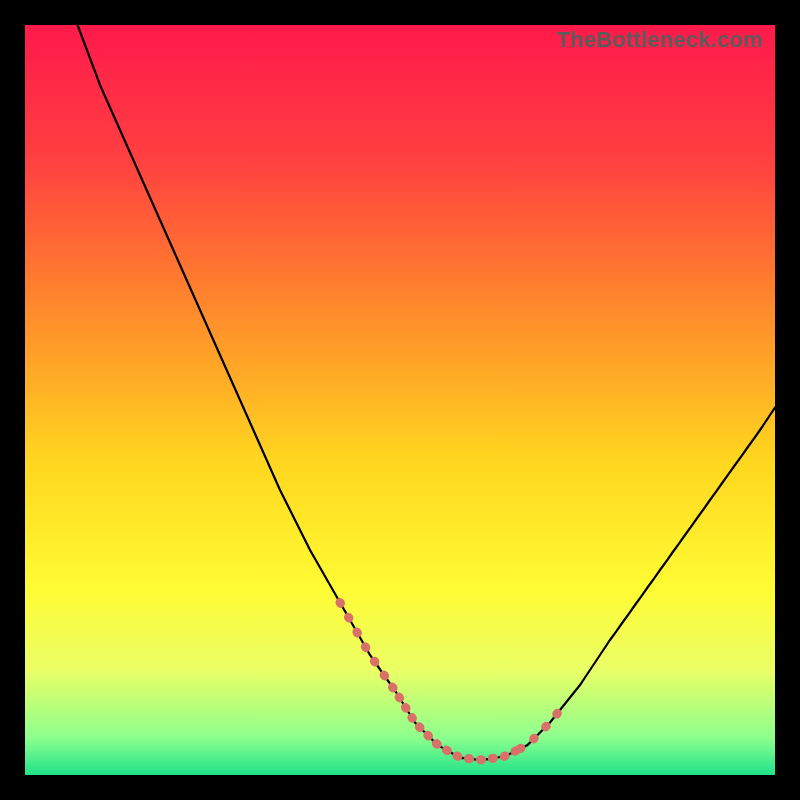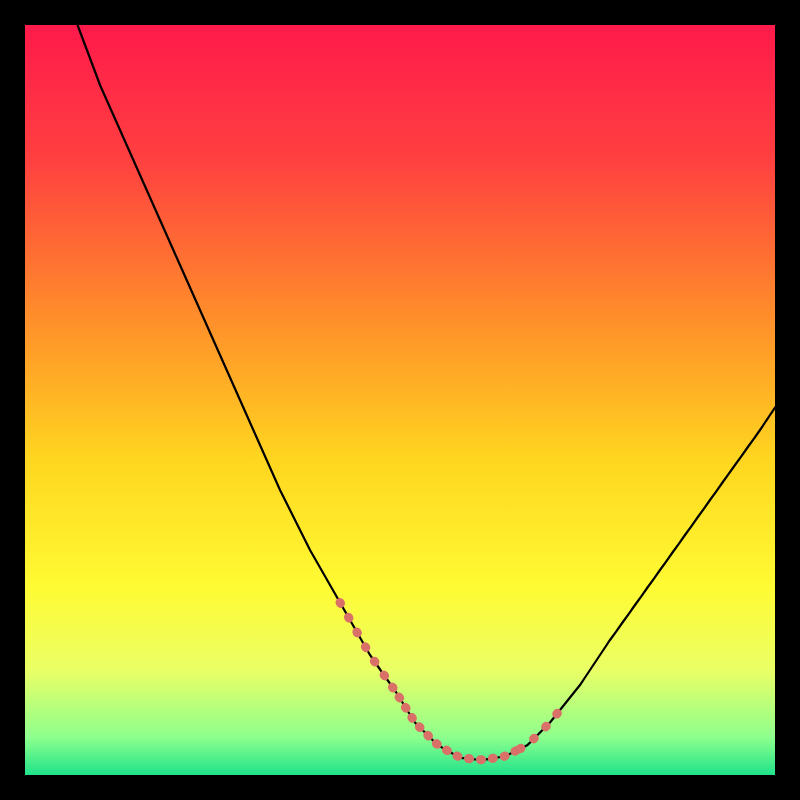--- a/index.html
+++ b/index.html
@@ -40,20 +40,21 @@
     width: 750px;
     height: 750px;
     overflow: visible;
   }
 </style>
 </head>
 <body>
 
 <div class="stage">
   <div class="plot" id="plot" style="background: linear-gradient(rgb(255, 26, 75) 0%, rgb(255, 64, 64) 18%, rgb(255, 138, 43) 38%, rgb(255, 214, 31) 58%, rgb(255, 251, 51) 75%, rgb(234, 255, 102) 86%, rgb(141, 255, 141) 95%, rgb(32, 226, 138) 100%);">
+    <div class="watermark">TheBottleneck.com</div>
     <svg class="curve" id="curve-svg" viewBox="0 0 750 750" preserveAspectRatio="none">
         <path d="M52.5 0.0 L56.3 10.0 L60.0 20.0 L63.8 30.0 L67.5 40.0 L71.3 50.0 L75.0 60.0 L80.0 71.3 L85.0 82.5 L90.0 93.8 L95.0 105.0 L100.0 116.3 L105.0 127.5 L110.0 138.8 L115.0 150.0 L120.0 161.3 L125.0 172.5 L130.0 183.8 L135.0 195.0 L140.0 206.3 L145.0 217.5 L150.0 228.8 L155.0 240.0 L160.0 251.3 L165.0 262.5 L170.0 273.8 L175.0 285.0 L180.0 296.3 L185.0 307.5 L190.0 318.8 L195.0 330.0 L200.0 341.2 L205.0 352.5 L210.0 363.8 L215.0 375.0 L220.0 386.3 L225.0 397.5 L230.0 408.8 L235.0 420.0 L240.0 431.3 L245.0 442.5 L250.0 453.8 L255.0 465.0 L260.0 475.0 L265.0 485.0 L270.0 495.0 L275.0 505.0 L280.0 515.0 L285.0 525.0 L290.0 533.8 L295.0 542.5 L300.0 551.3 L305.0 560.0 L310.0 568.8 L315.0 577.5 L320.0 586.3 L325.0 595.0 L330.0 603.8 L335.0 612.5 L340.0 621.3 L345.0 630.0 L349.4 636.3 L353.7 642.5 L358.1 648.8 L362.5 655.0 L366.9 661.3 L371.3 667.5 L374.4 672.5 L377.5 677.5 L380.6 682.5 L383.7 687.5 L386.9 692.5 L390.0 697.5 L393.8 701.3 L397.5 705.0 L401.3 708.8 L405.0 712.5 L408.8 716.3 L412.5 720.0 L416.3 722.1 L420.0 724.3 L423.7 726.4 L427.5 728.5 L431.2 730.6 L435.0 732.8 L438.8 733.1 L442.5 733.5 L446.3 733.9 L450.0 734.3 L453.8 734.6 L457.5 735.0 L461.3 734.4 L465.0 733.8 L468.8 733.1 L472.5 732.5 L476.3 731.9 L480.0 731.3 L483.8 729.4 L487.5 727.5 L491.3 725.6 L495.0 723.8 L498.8 721.9 L502.5 720.0 L506.3 716.3 L510.0 712.5 L513.8 708.8 L517.5 705.0 L521.3 701.3 L525.0 697.5 L530.0 691.3 L535.0 685.0 L540.0 678.8 L545.0 672.5 L550.0 666.3 L555.0 660.0 L560.0 652.5 L565.0 645.0 L570.0 637.5 L575.0 630.0 L580.0 622.5 L585.0 615.0 L591.3 606.3 L597.5 597.5 L603.8 588.8 L610.0 580.0 L616.3 571.3 L622.5 562.5 L628.8 553.8 L635.0 545.0 L641.3 536.3 L647.5 527.5 L653.8 518.8 L660.0 510.0 L666.3 501.3 L672.5 492.5 L678.8 483.8 L685.0 475.0 L691.3 466.3 L697.5 457.5 L703.7 448.8 L710.0 440.0 L716.3 431.3 L722.5 422.5 L728.8 413.8 L735.0 405.0 L737.5 401.3 L740.0 397.5 L742.5 393.8 L745.0 390.0 L747.5 386.3 L750.0 382.5 " fill="none" stroke="#000" stroke-width="2.2" stroke-linecap="round"></path>
         <path d="M315.0 577.5 L317.2 581.3 L319.4 585.2 L321.6 589.0 L323.8 592.8 L325.9 596.6 L328.1 600.5 L330.3 604.3 L332.5 608.1 L334.7 612.0 L336.9 615.8 L339.1 619.6 L341.3 623.4 L343.4 627.3 L345.6 630.9 L347.8 634.0 L350.0 637.1 L352.2 640.3 L354.4 643.4 L356.6 646.5 L358.8 649.6 L360.9 652.8 L363.1 655.9 L365.3 659.0 L367.5 662.1 " fill="none" stroke="#d97168" stroke-width="9" stroke-linecap="round" stroke-dasharray="1 16"></path>
         <path d="M367.5 662.1 L372.8 670.0 L378.1 678.5 L383.4 687.0 L388.8 695.5 L394.1 701.6 L399.4 706.9 L404.7 712.2 L410.0 717.5 L415.3 721.6 L420.6 724.6 L425.9 727.6 L431.2 730.6 L436.6 732.9 L441.9 733.4 L447.2 734.0 L452.5 734.5 L457.8 734.9 L463.1 734.1 L468.4 733.2 L473.7 732.3 L479.1 731.4 L484.4 729.1 L489.7 726.4 L495.0 723.8 " fill="none" stroke="#d97168" stroke-width="9" stroke-linecap="round" stroke-dasharray="1 11"></path>
         <path d="M495.0 723.8 L496.6 723.0 L498.1 722.2 L499.7 721.4 L501.3 720.6 L502.8 719.7 L504.4 718.1 L505.9 716.6 L507.5 715.0 L509.1 713.4 L510.6 711.9 L512.2 710.3 L513.8 708.8 L515.3 707.2 L516.9 705.6 L518.4 704.1 L520.0 702.5 L521.6 700.9 L523.1 699.4 L524.7 697.8 L526.3 695.9 L527.8 694.0 L529.4 692.0 L530.9 690.1 L532.5 688.1 " fill="none" stroke="#d97168" stroke-width="9" stroke-linecap="round" stroke-dasharray="1 16"></path>
       </svg>
   </div>
 </div>
 
 </body></html>

